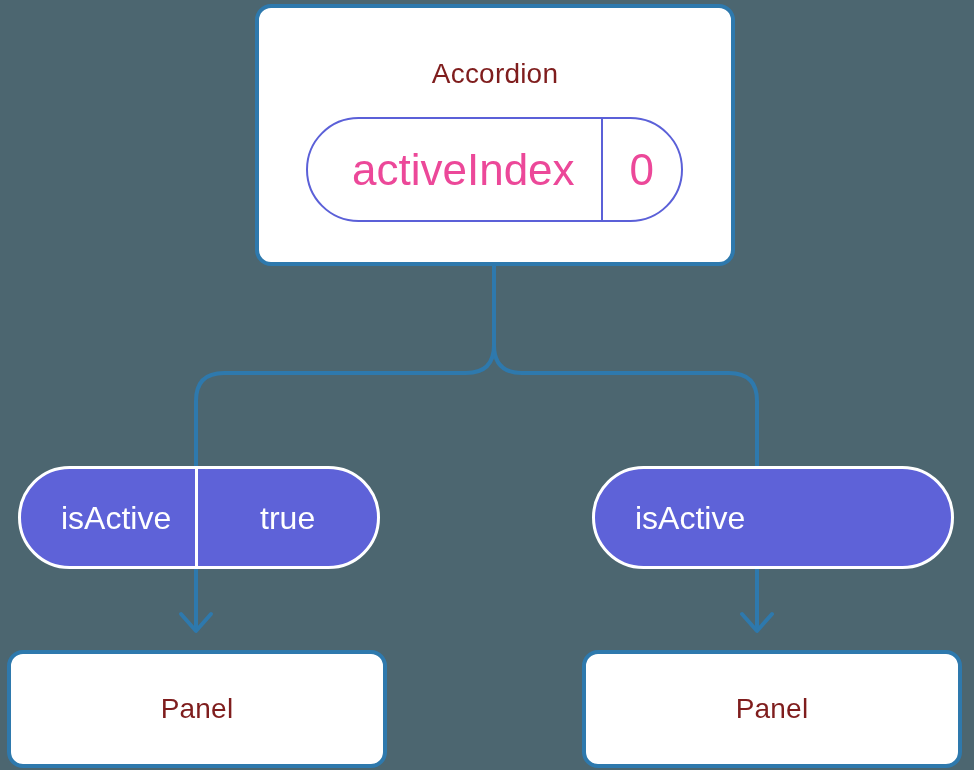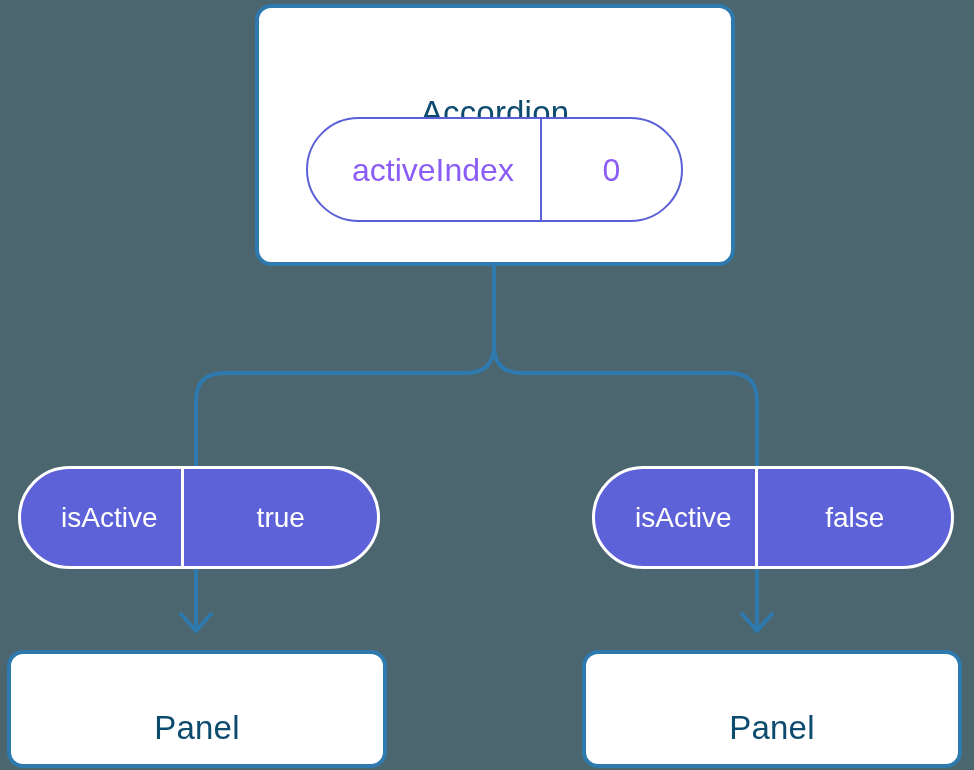--- a/index.html
+++ b/index.html
@@ -35,27 +35,26 @@
     position: absolute;
     box-sizing: border-box;
     background: #ffffff;
     border: 4px solid #2e79ad;
     border-radius: 16px;
     display: flex;
     flex-direction: column;
     align-items: center;
   }
   .node-title {
-    color: #0c4a6e;
-    font-size: 33px;
+    color: #7f1d1d;
+    font-size: 28px;
     font-weight: 400;
     letter-spacing: 0.2px;
     line-height: 1;
     white-space: nowrap;
-    margin-top: 36px;
   }
 
   
   #accordion-card {
     left: 255px;
     top: 4px;
     width: 480px;
     height: 262px;
     justify-content: flex-start;
     padding-top: 52px;
@@ -70,22 +69,22 @@
     background: #ffffff;
     border: 2px solid #5b60d8;
     border-radius: 999px;
     overflow: hidden;
   }
   .pill-outline .pill-key,
   .pill-outline .pill-val {
     display: flex;
     align-items: center;
     justify-content: center;
-    color: #8b5cf6;
-    font-size: 32px;
+    color: #ec4899;
+    font-size: 44px;
     line-height: 1;
     white-space: nowrap;
   }
   .pill-outline .pill-key {
     flex: 0 0 auto;
     padding: 0 26px 0 44px;
   }
   .pill-outline .pill-val {
     flex: 1 1 auto;
     border-left: 2px solid #5b60d8;
@@ -109,21 +108,21 @@
     border-radius: 999px;
     overflow: hidden;
     z-index: 3;
   }
   .pill-filled .pill-key,
   .pill-filled .pill-val {
     display: flex;
     align-items: center;
     justify-content: center;
     color: #ffffff;
-    font-size: 28px;
+    font-size: 32px;
     line-height: 1;
     white-space: nowrap;
   }
   .pill-filled .pill-key {
     flex: 0 0 auto;
     padding: 0 24px 0 40px;
   }
   .pill-filled .pill-val {
     flex: 1 1 auto;
     border-left: 3px solid #ffffff;
@@ -198,20 +197,19 @@
     <div class="pill-key">isActive</div>
     <div class="pill-val">true</div>
   </div>
 
   <div class="node-card" id="left-panel-card">
     <div class="node-title">Panel</div>
   </div>
 
   <div class="pill-filled" id="right-isactive-pill">
     <div class="pill-key">isActive</div>
-    <div class="pill-val">false</div>
   </div>
 
   <div class="node-card" id="right-panel-card">
     <div class="node-title">Panel</div>
   </div>
 
 </div>
 
 </body></html>

